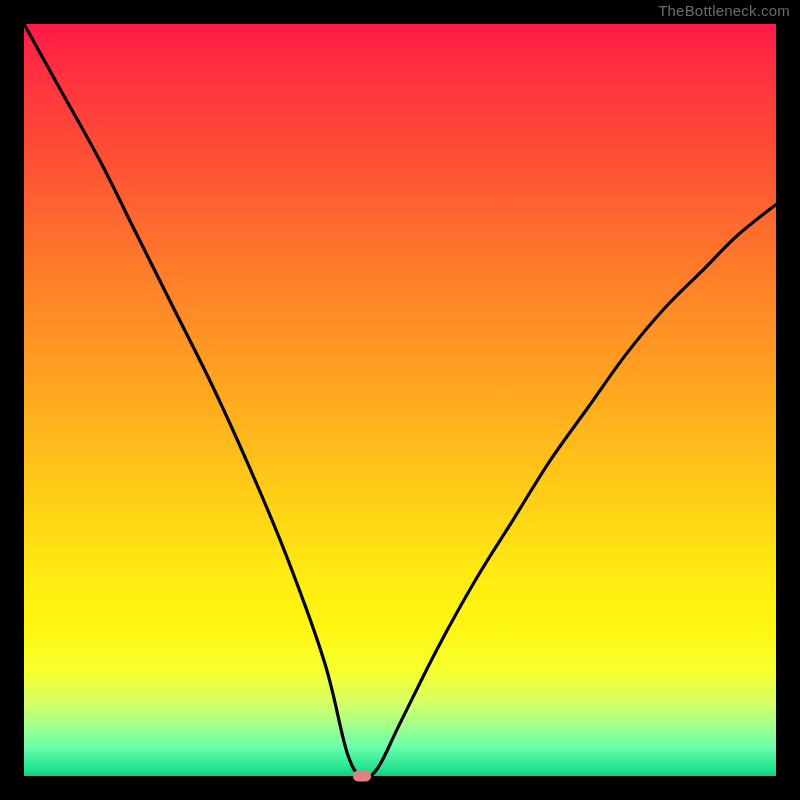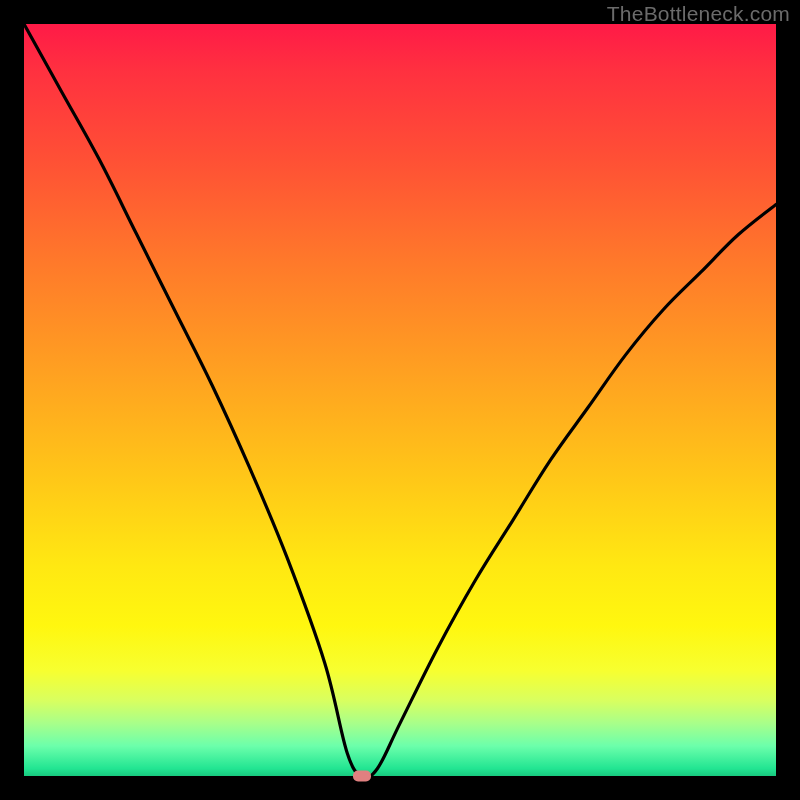--- a/index.html
+++ b/index.html
@@ -38,21 +38,21 @@
       #6cffab 96%,
       #22e592 99%,
       #18c97f 100%
     );
   }
   .watermark {
     position: absolute;
     top: 2px;
     right: 10px;
     color: #6b6b6b;
-    font-size: 21px;
+    font-size: 15px;
     font-weight: 400;
     letter-spacing: 0.2px;
     z-index: 5;
     user-select: none;
   }
   svg.curve {
     position: absolute;
     left: 0;
     top: 0;
     width: 752px;

